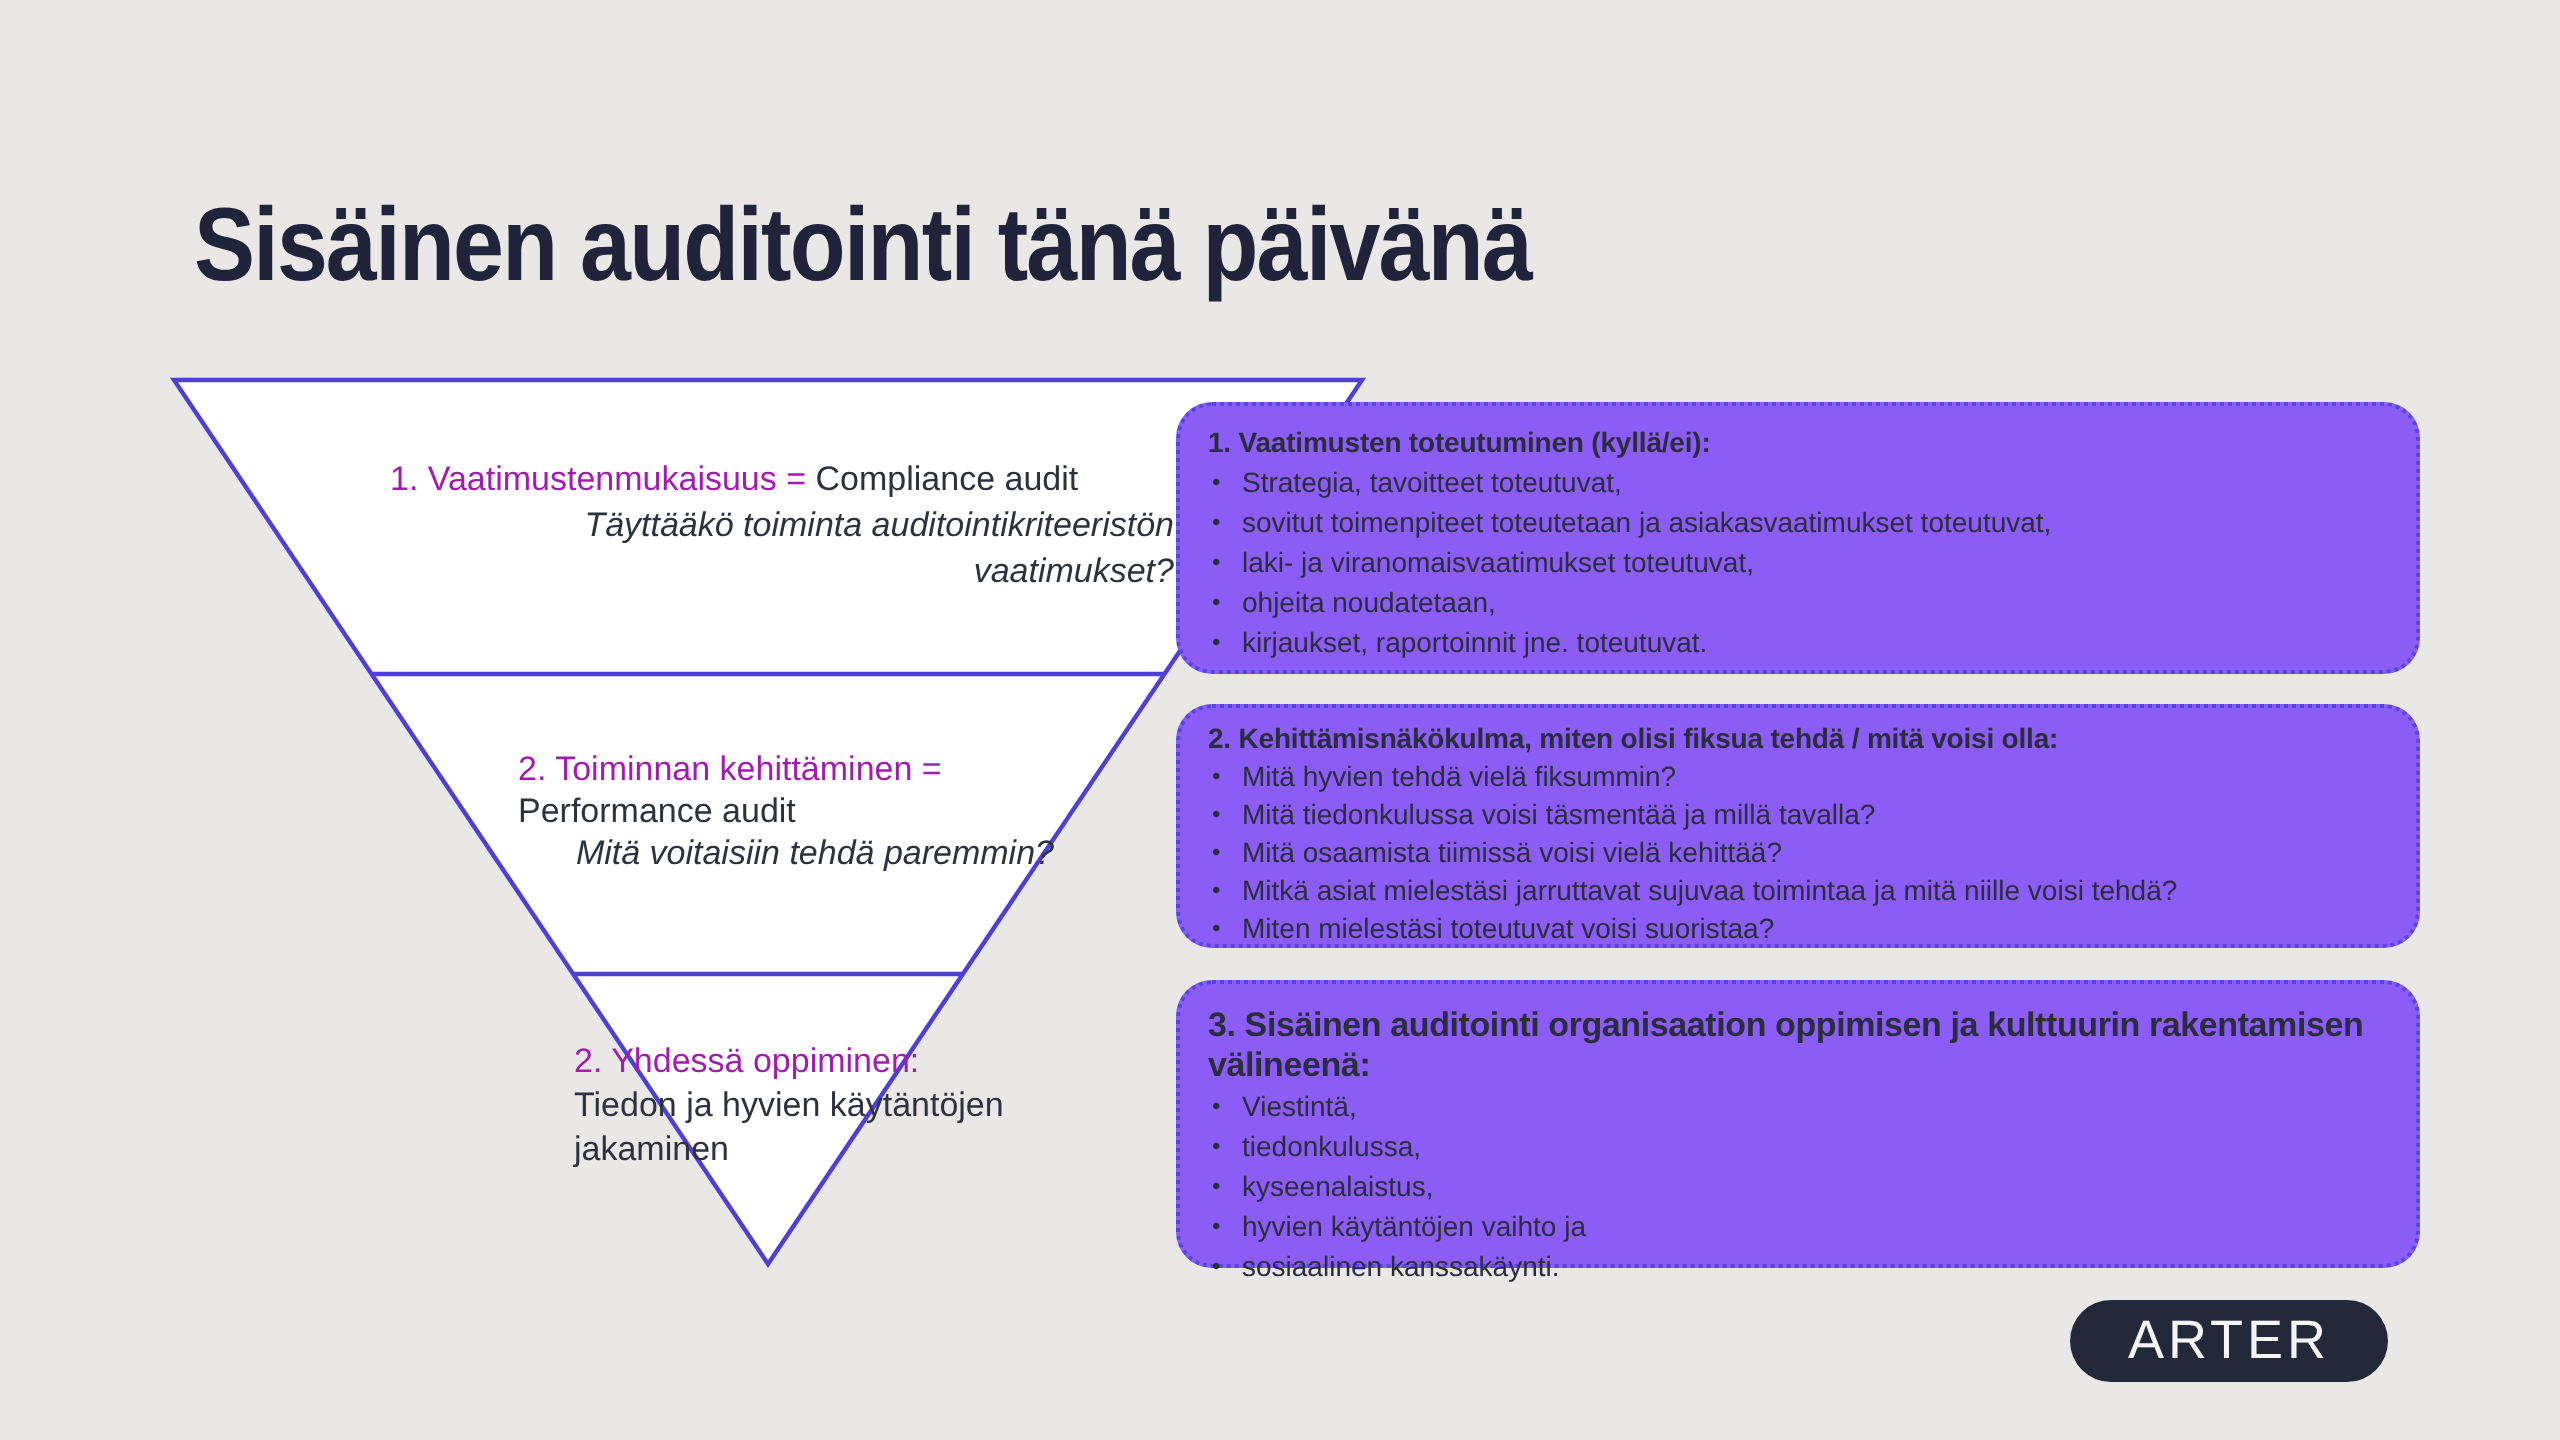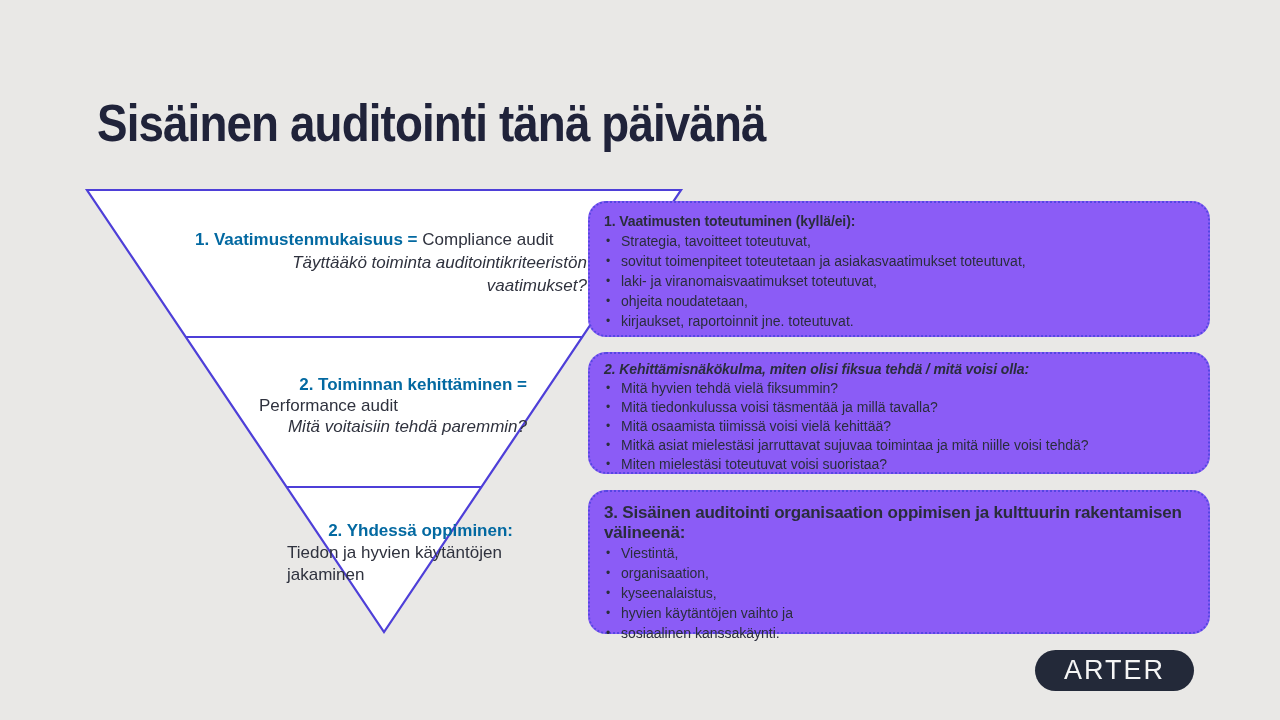--- a/index.html
+++ b/index.html
@@ -39,21 +39,21 @@
     height: 470px;
   }
 
   
   .level {
     position: absolute;
     font-size: 17px;
     line-height: 23px;
     color: #2f323e;
   }
-  .level .b { font-weight: 700; color: #0369a1; text-align: right; }
+  .level .b { font-weight: 400; color: #a21caf; }
   .level .lvl-note { font-style: italic; text-align: right; }
   .level-1 { left: 195px; top: 228px; width: 392px; }
   .level-2 { left: 259px; top: 374px; width: 268px; line-height: 21px; }
   .level-3 { left: 287px; top: 520px; width: 226px; line-height: 22px; }
 
   
   .info-box {
     position: absolute;
     left: 588px;
     width: 622px;
@@ -65,21 +65,21 @@
   }
   .box-1 { top: 201px; height: 136px; }
   .box-2 { top: 352px; height: 122px; padding-top: 6px; }
   .box-3 { top: 490px; height: 144px; padding-top: 11px; }
   .box-title {
     font-weight: 700;
     font-size: 14px;
     line-height: 20px;
     letter-spacing: -0.1px;
   }
-  .box-2 .box-title { line-height: 19px; font-style: italic; }
+  .box-2 .box-title { line-height: 19px; }
   .box-3 .box-title { font-size: 17px; letter-spacing: -0.2px; }
   .brow {
     display: flex;
     align-items: flex-start;
     font-size: 14px;
     line-height: 20px;
   }
   .box-2 .brow { line-height: 19px; }
   .brow .dot {
     width: 17px;
@@ -188,21 +188,21 @@
   </div>
 
   <div class="info-box box-3">
     <div class="box-title">3. Sisäinen auditointi organisaation oppimisen ja kulttuurin rakentamisen välineenä:</div>
     <div class="brow">
         <span class="dot">•</span>
         <span class="btxt">Viestintä,</span>
       </div>
     <div class="brow">
         <span class="dot">•</span>
-        <span class="btxt">organisaation,</span>
+        <span class="btxt">tiedonkulussa,</span>
       </div>
     <div class="brow">
         <span class="dot">•</span>
         <span class="btxt">kyseenalaistus,</span>
       </div>
     <div class="brow">
         <span class="dot">•</span>
         <span class="btxt">hyvien käytäntöjen vaihto ja</span>
       </div>
     <div class="brow">

